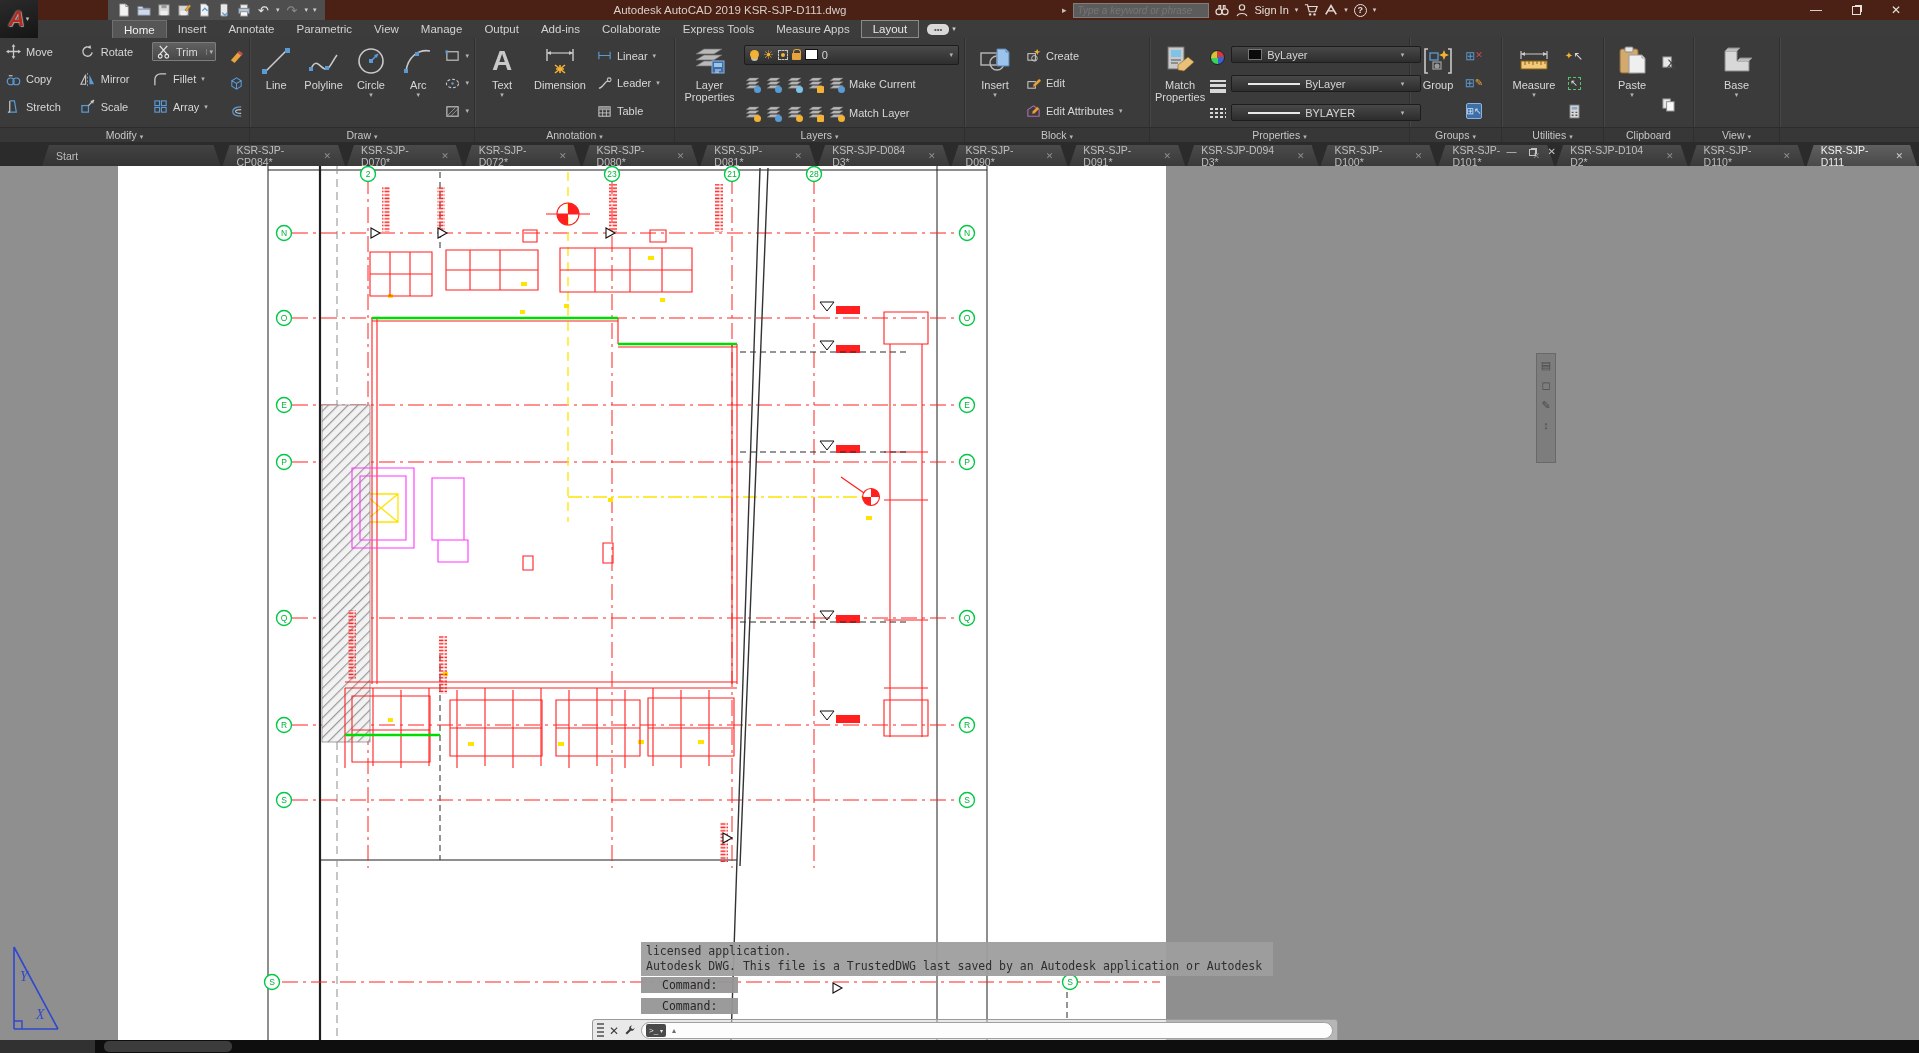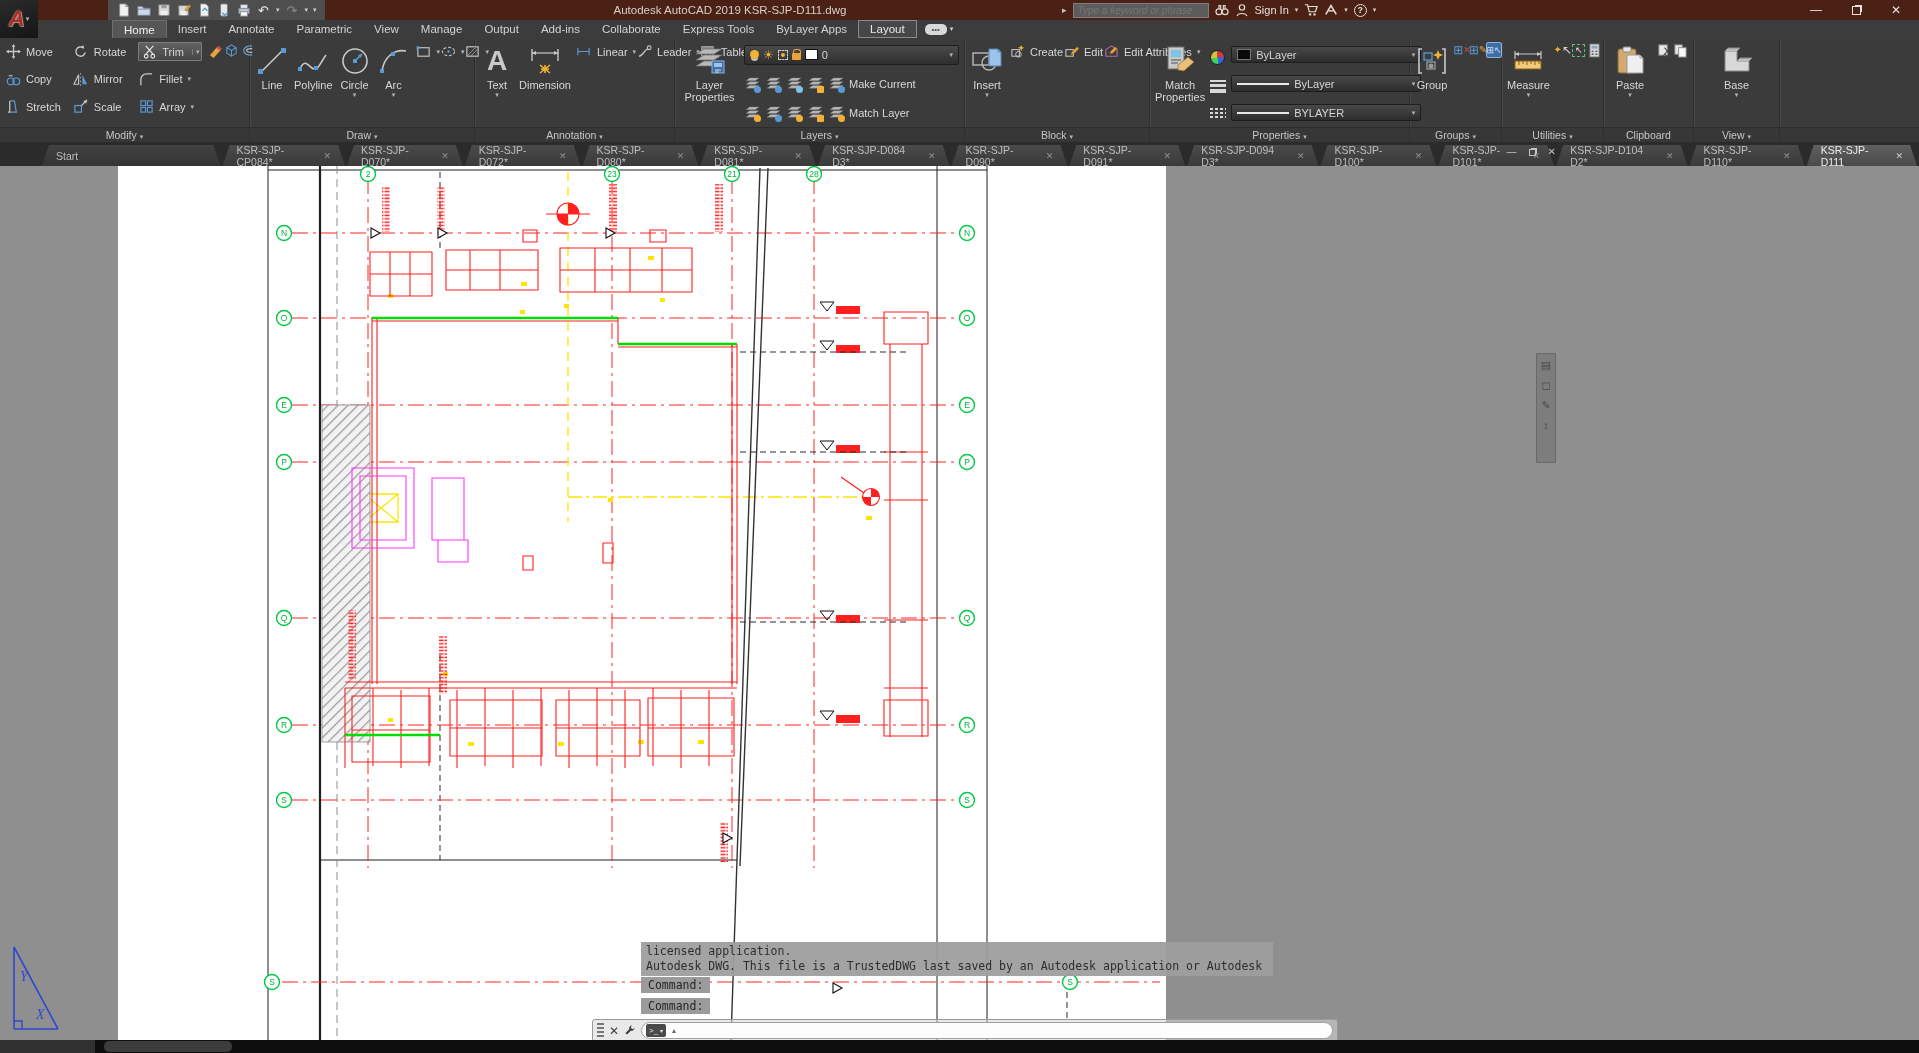--- a/index.html
+++ b/index.html
@@ -64,41 +64,41 @@
   .panel-body { flex:1; display:flex; align-items:stretch; padding:2px 5px 0 5px; gap:5px; }
   .panel-label { height:15px; background:#373737; border-top:1px solid #2c2c2c;
                  color:#c6c6c6; font-size:10.5px; text-align:center; line-height:14px; }
   .caret::after { content:"▾"; font-size:7px; color:#b5b5b5; margin-left:3px; }
   .bigbtn { display:flex; flex-direction:column; align-items:center; width:52px;
             padding-top:4px; color:#d8d8d8; font-size:11px; gap:1px; }
   .bigbtn .ic { width:34px; height:34px; display:flex; align-items:center; justify-content:center; }
   .bigbtn .ic svg { width:32px; height:32px; }
   .bigbtn .lbl { text-align:center; line-height:12px; }
   .dncaret { color:#b5b5b5; font-size:7px; line-height:6px; }
-  .smallcol { display:flex; flex-direction:row; justify-content:space-around; padding:2px 0; }
+  .smallcol { display:flex; flex-direction:column; justify-content:space-around; padding:2px 0; }
   .rowbtn { display:flex; align-items:center; gap:5px; height:19px; color:#d8d8d8;
             font-size:11px; white-space:nowrap; }
   .rowbtn .ic, .mini { width:16px; height:16px; display:inline-flex; align-items:center;
                        justify-content:center; flex:0 0 auto; }
   .rowbtn .ic svg, .mini svg { width:15px; height:15px; }
   .pressed { background:linear-gradient(#616161,#474747); border:1px solid #7d7d7d;
              border-radius:1px; padding:0 2px; }
   .split { border-left:1px solid #7d7d7d; margin-left:3px; padding-left:3px; }
   .modgrid { display:grid; grid-template-rows:repeat(3,1fr); grid-auto-flow:column;
              column-gap:12px; padding:2px 0; }
   
   .layerscol { display:flex; flex-direction:column; justify-content:space-around; }
   .layercombo { display:flex; align-items:center; gap:4px; height:20px; width:215px;
                 background:linear-gradient(#4a4a4a,#2e2e2e); border:1px solid #1d1d1d;
                 color:#d6d6d6; font-size:11px; padding:0 5px; border-radius:2px; }
   .layercombo .flexfill { flex:1; }
   .sw-white { width:13px; height:11px; background:#fff; border:1px solid #111; }
   .combo { display:flex; align-items:center; gap:5px; height:17px; width:190px;
            background:linear-gradient(#484848,#2d2d2d); border:1px solid #1d1d1d;
-           color:#d6d6d6; font-size:11px; padding:0 5px; border-radius:2px; }
+           color:#d6d6d6; font-size:11px; padding:0 16px; border-radius:2px; }
   .combo .flexfill { flex:1; }
   .sw-black { width:14px; height:11px; background:#0a0a0a; border:1px solid #777; }
   .lw-line { width:52px; height:2px; background:#e8e8e8; }
   .lt-line { width:52px; height:2px; background:#e8e8e8; }
   .propmini { display:flex; flex-direction:column; justify-content:space-around; padding:2px 0; }
   .wheel { width:15px; height:15px; border-radius:50%;
            background:conic-gradient(#d43a3a 0 25%, #3a62d4 0 50%, #3ad45c 0 75%, #d4c23a 0 100%);
            border:1px solid #222; }
   .lwt-bars { display:flex; flex-direction:column; gap:2px; width:16px; }
   .lwt-bars i { background:#d8d8d8; height:2px; } .lwt-bars i:nth-child(2){height:3px;} .lwt-bars i:nth-child(3){height:4px;}
@@ -167,21 +167,21 @@
                 background:#7d7d7d; border:1px solid #696969; display:flex;
                 flex-direction:column; align-items:center; gap:9px; padding-top:6px; }
   .palettebar span { color:#4a4a4a; font-size:11px; line-height:1; }
 
   
   .mono { font-family:"DejaVu Sans Mono", monospace; }
   .trustedbox { position:absolute; left:641px; top:776px; width:632px; padding:2px 5px;
                 background:rgba(158,158,158,0.95); color:#2e2e2e; font-size:11.5px;
                 line-height:15px; }
   .cmdchip { position:absolute; left:641px; background:rgba(150,150,150,0.95);
-             color:#262626; font-size:11.5px; padding:1px 7px; }
+             color:#262626; font-size:11.5px; padding:1px 21px; }
   .chip1 { top:811px; } .chip2 { top:832px; }
   .cmdbar { position:absolute; left:592px; top:853px; width:746px; height:23px;
             background:rgba(215,215,215,0.55); border:1px solid #9a9a9a;
             border-radius:3px; display:flex; align-items:center; gap:5px; padding:0 4px; }
   .draghandle { width:7px; height:15px;
                 background:repeating-linear-gradient(#777 0 2px, transparent 2px 4px); }
   .cmdico { color:#3c3c3c; font-size:12px; line-height:1; }
   .cmdfield { flex:1; height:17px; background:#fdfdfd; border:1px solid #a0a0a0;
               border-radius:9px; display:flex; align-items:center; gap:6px; padding:0 4px; }
   .prompt-badge { width:20px; height:13px; background:#4a4a4a; border-radius:2px;
@@ -312,21 +312,21 @@
     <span class="rtab active">Home</span>
     <span class="rtab">Insert</span>
     <span class="rtab">Annotate</span>
     <span class="rtab">Parametric</span>
     <span class="rtab">View</span>
     <span class="rtab">Manage</span>
     <span class="rtab">Output</span>
     <span class="rtab">Add-ins</span>
     <span class="rtab">Collaborate</span>
     <span class="rtab">Express Tools</span>
-    <span class="rtab">ByLayer Apps</span>
+    <span class="rtab">Measure Apps</span>
     <span class="rtab boxed">Layout</span>
     <span class="rtab-extra">
       <span class="pillicon">•••</span>
       <span class="qi-caret">▾</span>
     </span>
   </nav>
 
   <div class="ribbon">
 
     <section class="panel" style="width:250px">

